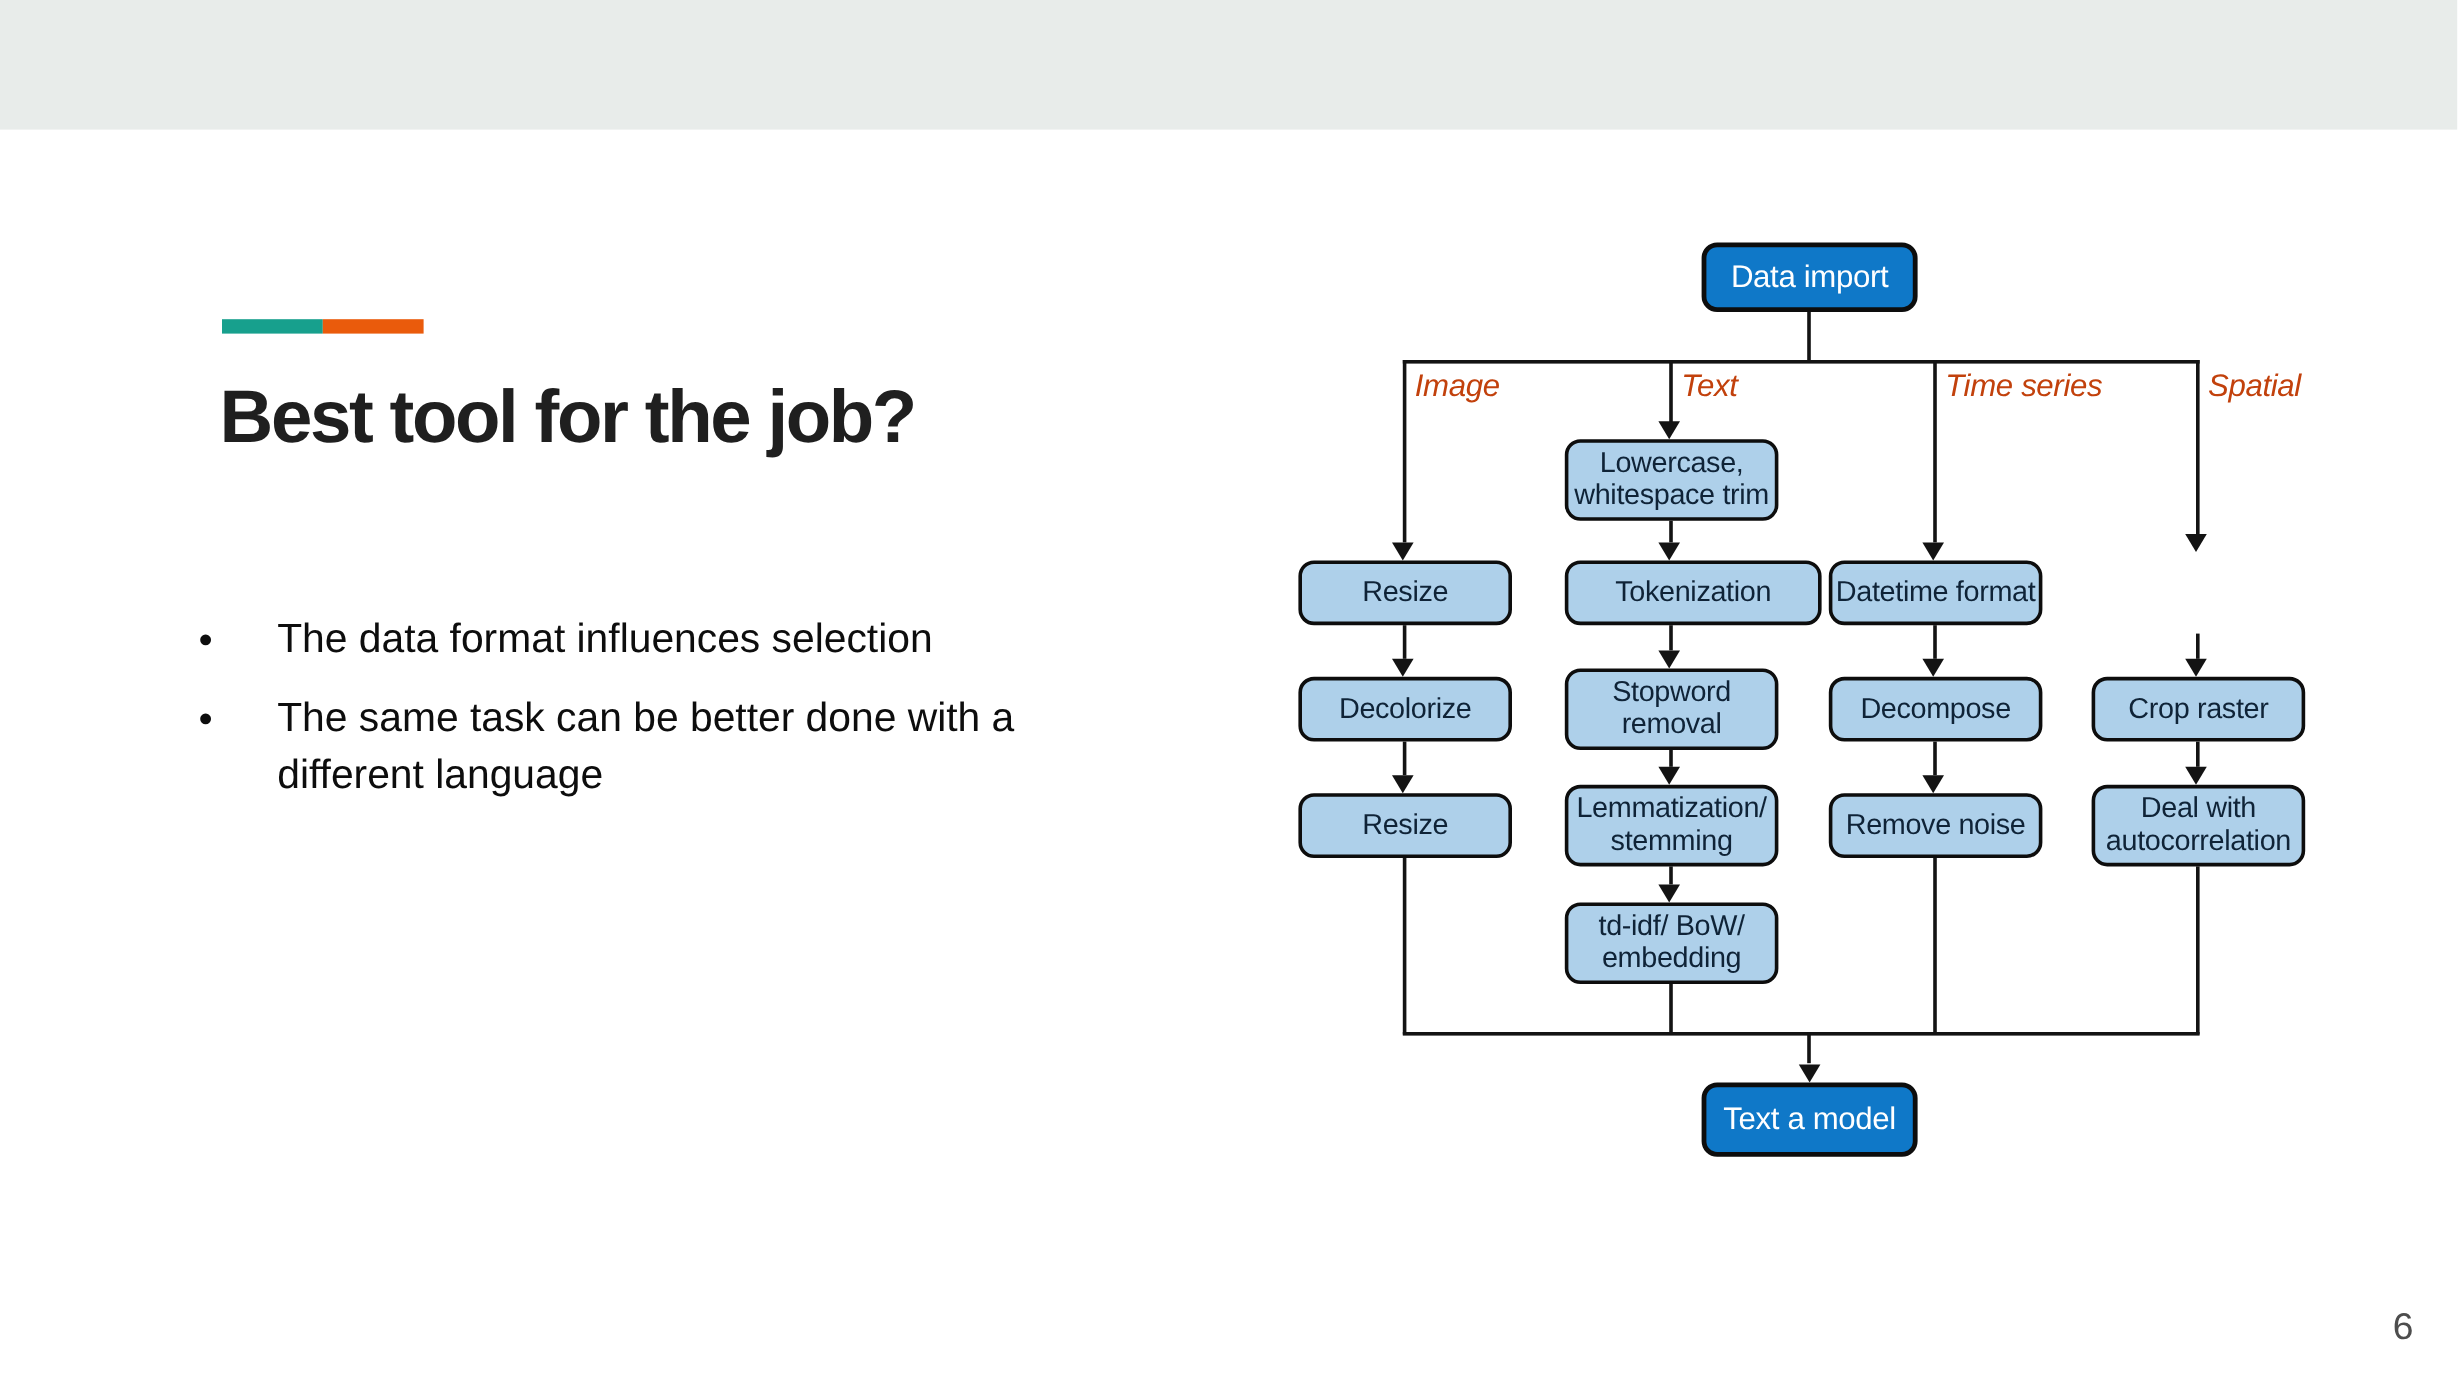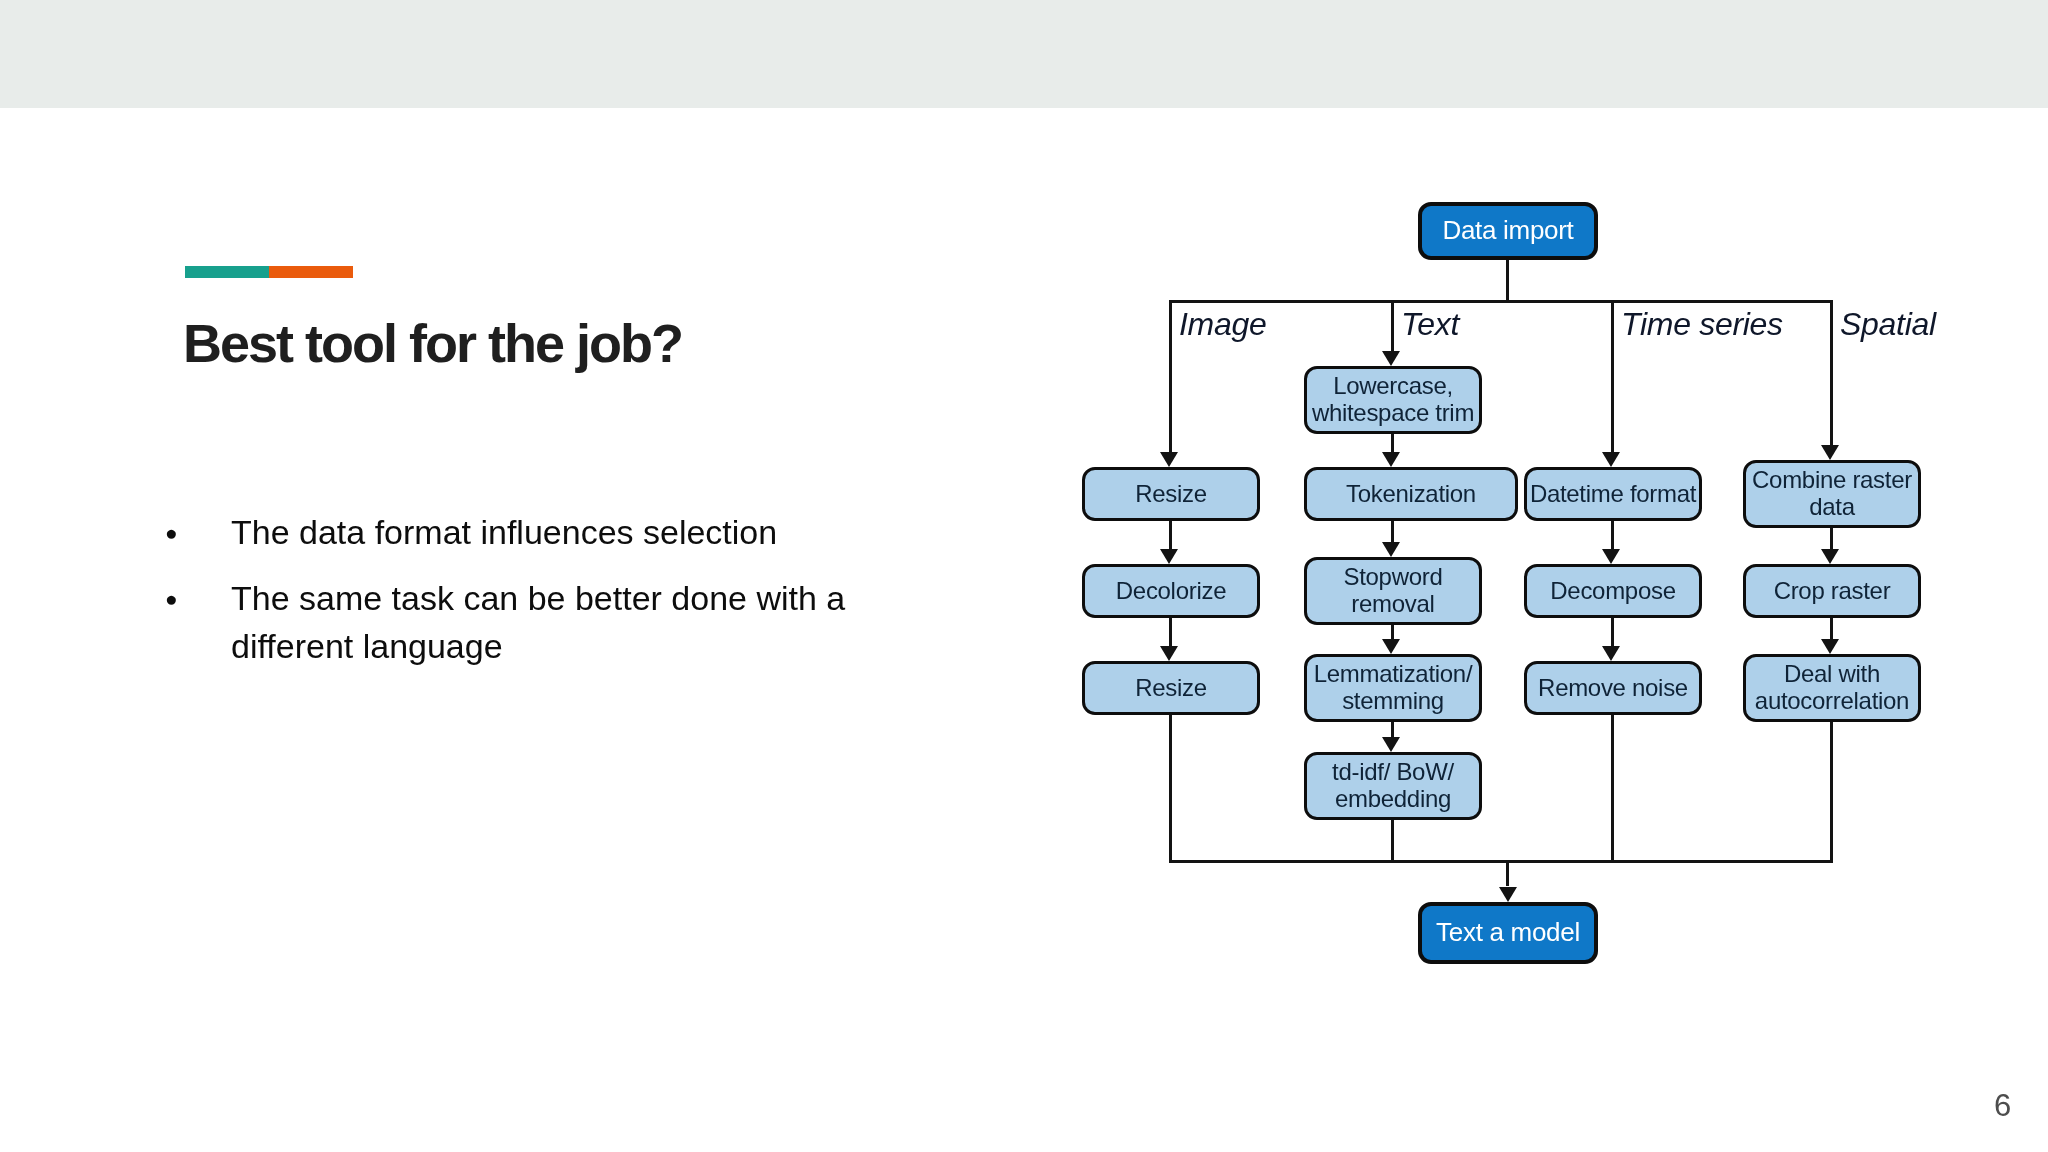--- a/index.html
+++ b/index.html
@@ -12,21 +12,21 @@
   }
   .top-band{
     position:absolute;left:0;top:0;width:2048px;height:108px;
     background:#e8ecea;
   }
   .accent-bar{position:absolute;left:185px;top:266px;width:168px;height:12px;display:flex;}
   .accent-teal{width:84px;height:12px;background:#17a08d;}
   .accent-orange{width:84px;height:12px;background:#ea5b0c;}
   .slide-title{
     position:absolute;left:183px;top:312px;width:900px;
-    font-size:54px;font-weight:700;letter-spacing:-2px;
+    font-size:62px;font-weight:700;letter-spacing:-2px;
     color:#1f1f1f;margin:0;
   }
   .bullets{
     position:absolute;left:213px;top:490px;width:720px;
     margin:0;padding:0;list-style:none;
     font-size:34px;line-height:48px;color:#0d0d0d;
   }
   .bullets li{position:relative;margin:18px;padding:0;}
   .bullets li::before{
     content:"\25CF";
@@ -58,21 +58,21 @@
   }
   .node-label{
     white-space:pre-line;
     font-size:24px;line-height:1.12;
     color:#0f2337;letter-spacing:-0.3px;
   }
   .node.terminal{background:#0f78c8;border-width:4px;}
   .node.terminal .node-label{color:#ffffff;font-size:26px;}
   .col-label{
     position:absolute;
-    font-style:italic;font-size:32px;color:#0f172a;
+    font-style:italic;font-size:26px;color:#c2410c;
     letter-spacing:-0.3px;
   }
 </style>
 </head>
 <body>
 
 <div class="slide">
 
   <div class="top-band"></div>
 
@@ -177,24 +177,20 @@
     <div class="node" style="left:1524px;top:467px;width:178px;height:54px">
       <span class="node-label">Datetime format</span>
     </div>
     <div class="node" style="left:1524px;top:564px;width:178px;height:54px">
       <span class="node-label">Decompose</span>
     </div>
     <div class="node" style="left:1524px;top:661px;width:178px;height:54px">
       <span class="node-label">Remove noise</span>
     </div>
 
-    <div class="node" style="left:1743px;top:460px;width:178px;height:68px">
-      <span class="node-label">Combine raster
-data</span>
-    </div>
     <div class="node" style="left:1743px;top:564px;width:178px;height:54px">
       <span class="node-label">Crop raster</span>
     </div>
     <div class="node" style="left:1743px;top:654px;width:178px;height:68px">
       <span class="node-label">Deal with
 autocorrelation</span>
     </div>
 
   </div>
 

